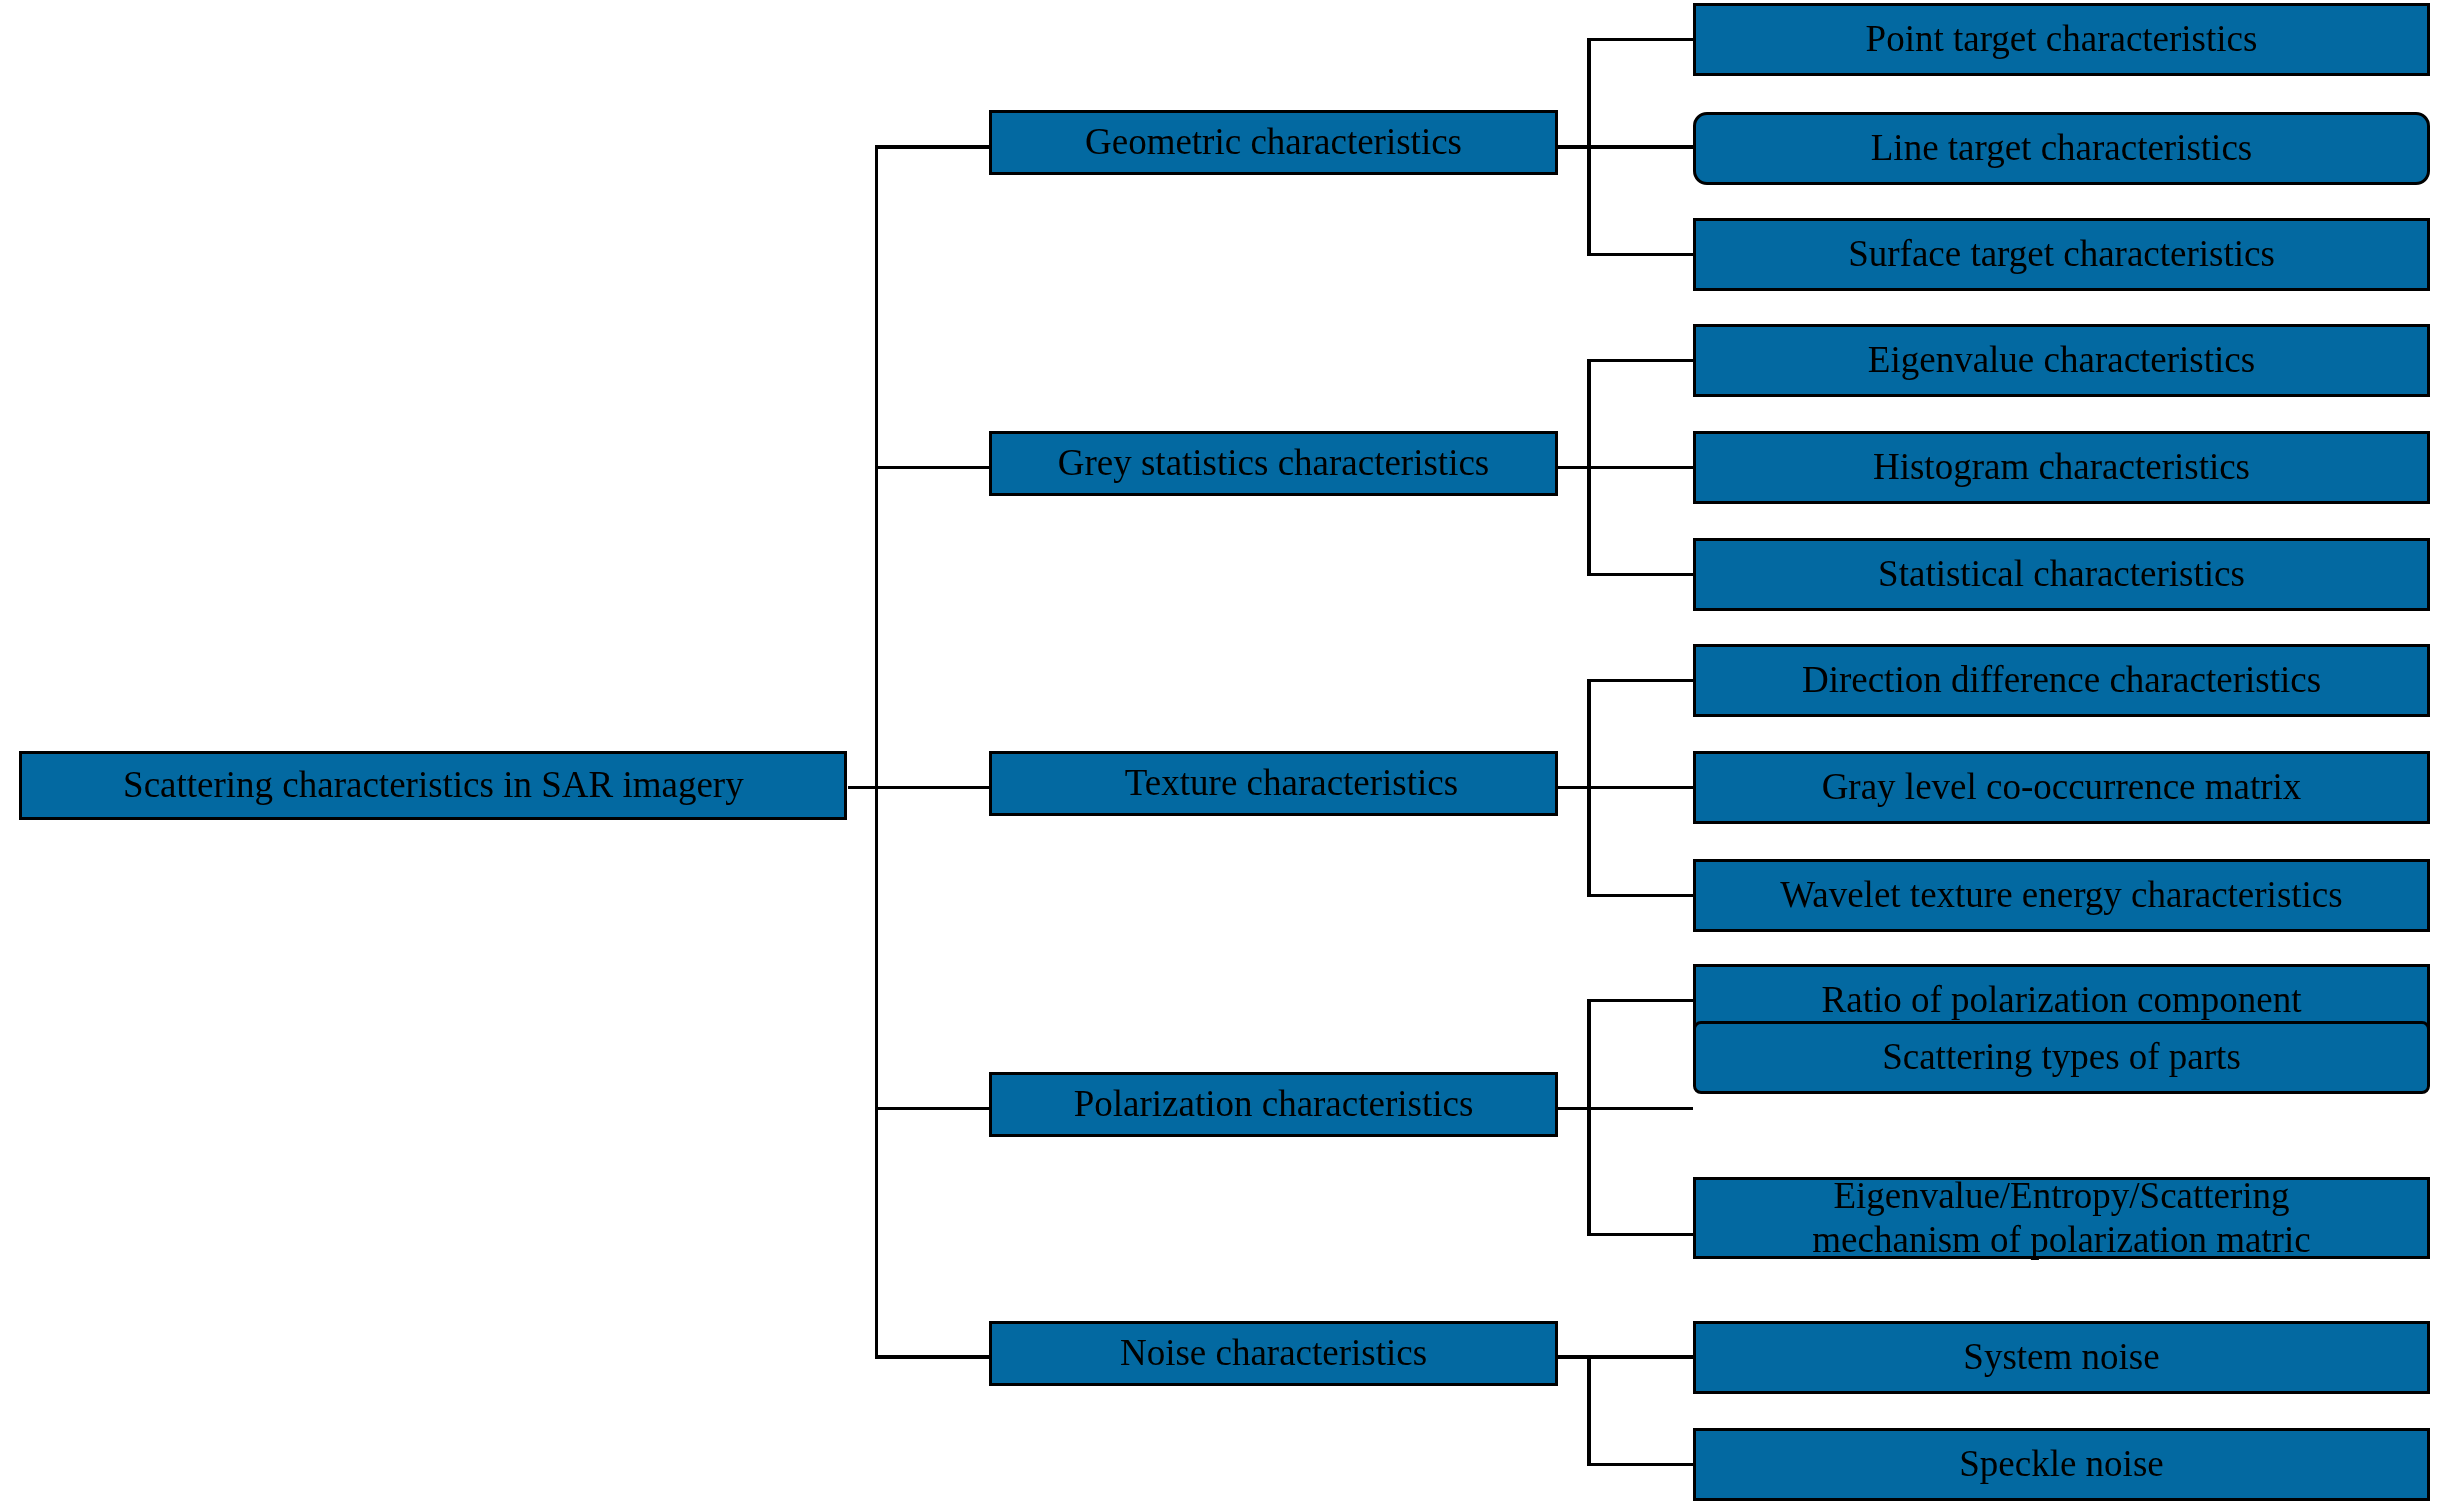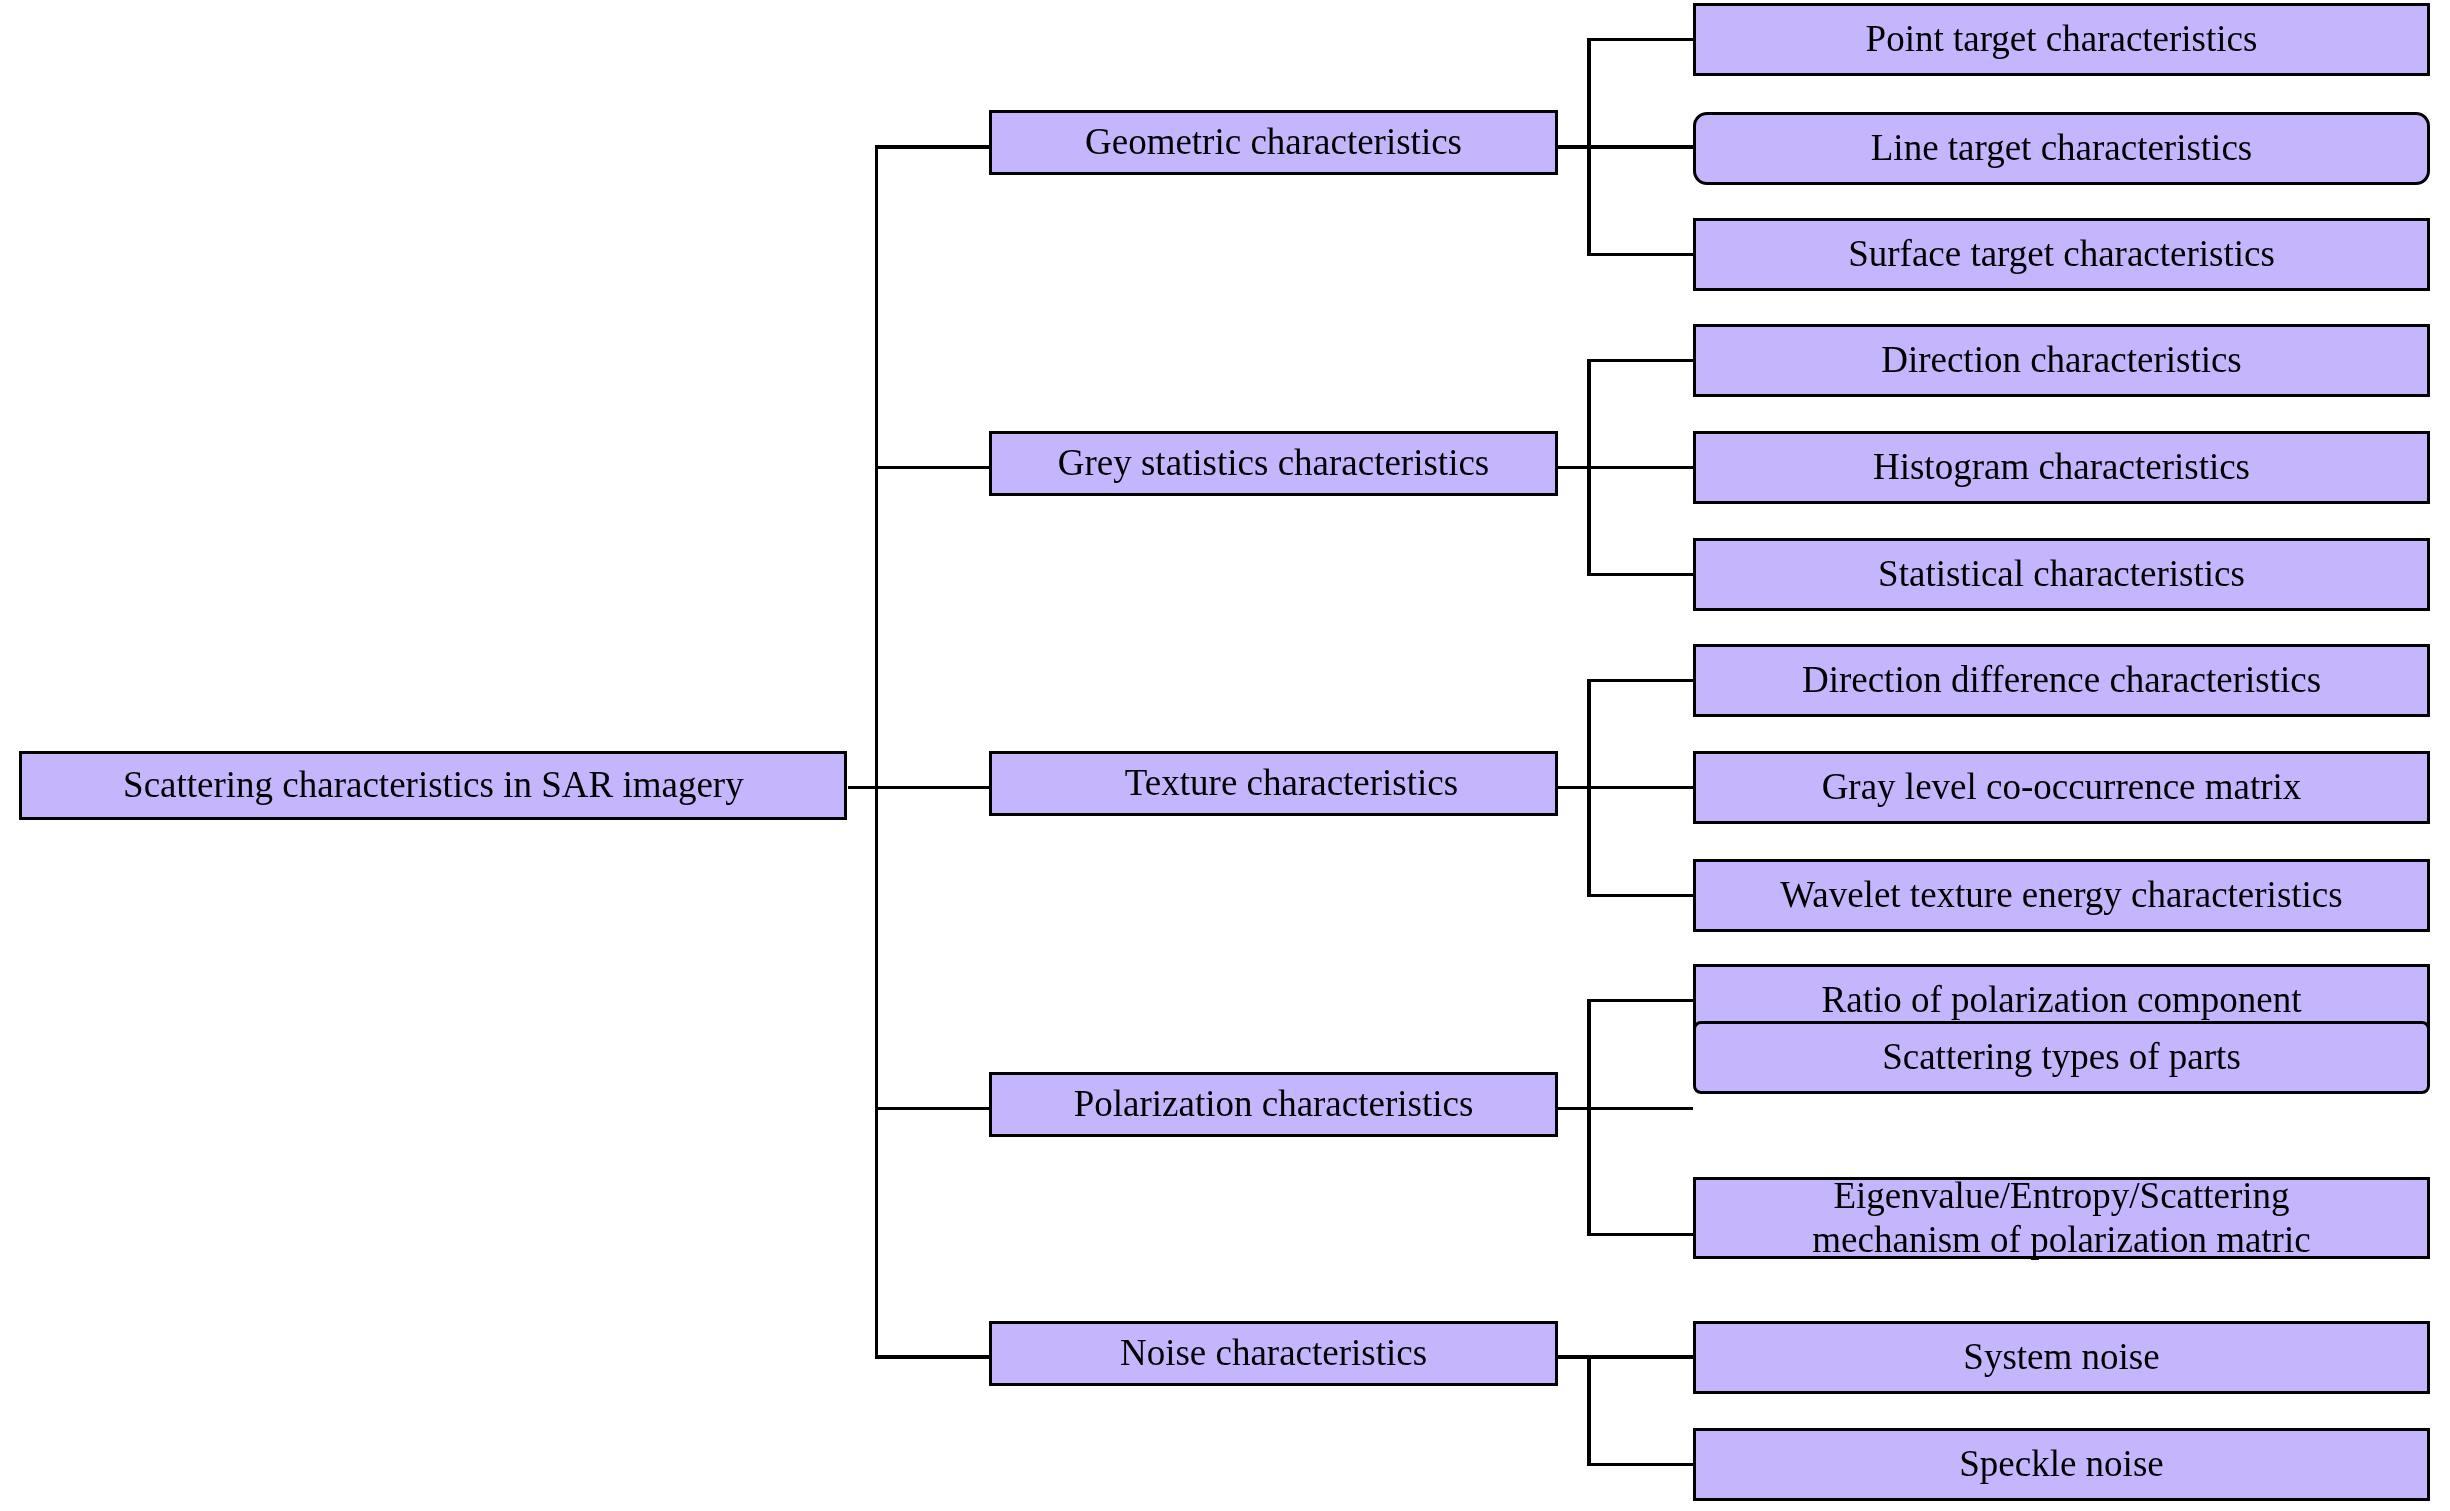--- a/index.html
+++ b/index.html
@@ -19,21 +19,21 @@
     position: absolute;
     left: 0;
     top: 0;
     width: 2450px;
     height: 1511px;
   }
   .box {
     position: absolute;
     box-sizing: border-box;
     border: 3.1px solid #000000;
-    background: #c4b5fd;
+    background: #0369a1;
     display: flex;
     flex-direction: column;
     align-items: center;
     justify-content: center;
     text-align: center;
     font-size: 37px;
     line-height: 1.2;
   }
   .box span {
     white-space: nowrap;
@@ -114,21 +114,21 @@
     <span>Point target characteristics</span>
   </div>
   <div class="box leaf-col" style="top:112px;border-radius:14px;">
     <span>Line target characteristics</span>
   </div>
   <div class="box leaf-col" style="top:218px;">
     <span>Surface target characteristics</span>
   </div>
 
   <div class="box leaf-col" style="top:324px;">
-    <span>Direction characteristics</span>
+    <span>Eigenvalue characteristics</span>
   </div>
   <div class="box leaf-col" style="top:431px;">
     <span>Histogram characteristics</span>
   </div>
   <div class="box leaf-col" style="top:538px;">
     <span>Statistical characteristics</span>
   </div>
 
   <div class="box leaf-col" style="top:644px;">
     <span>Direction difference characteristics</span>

